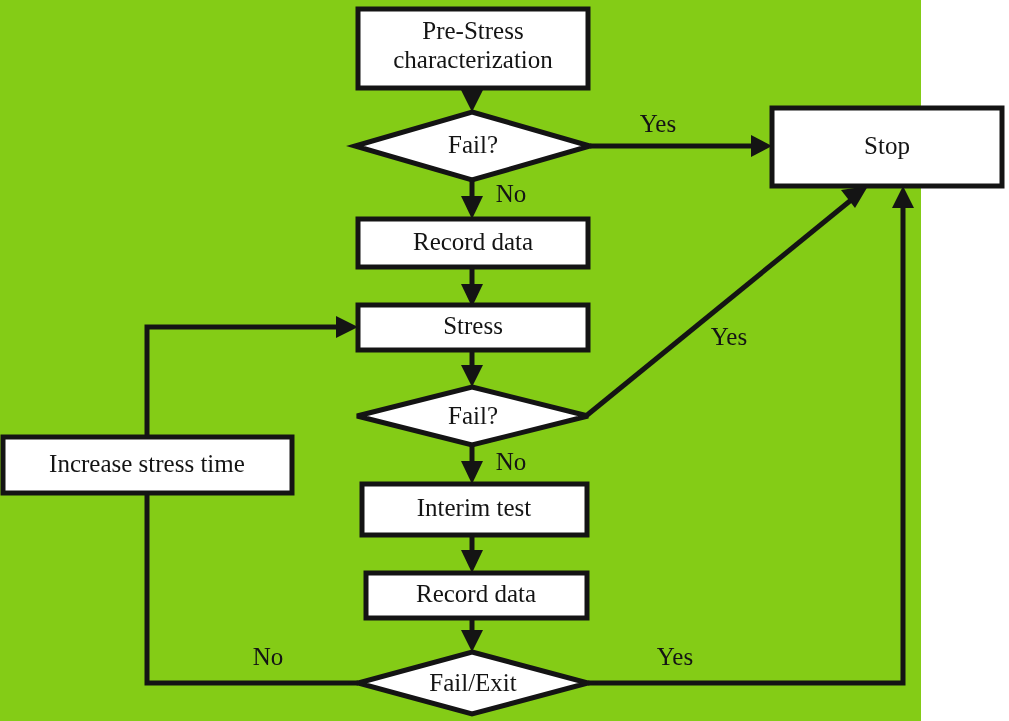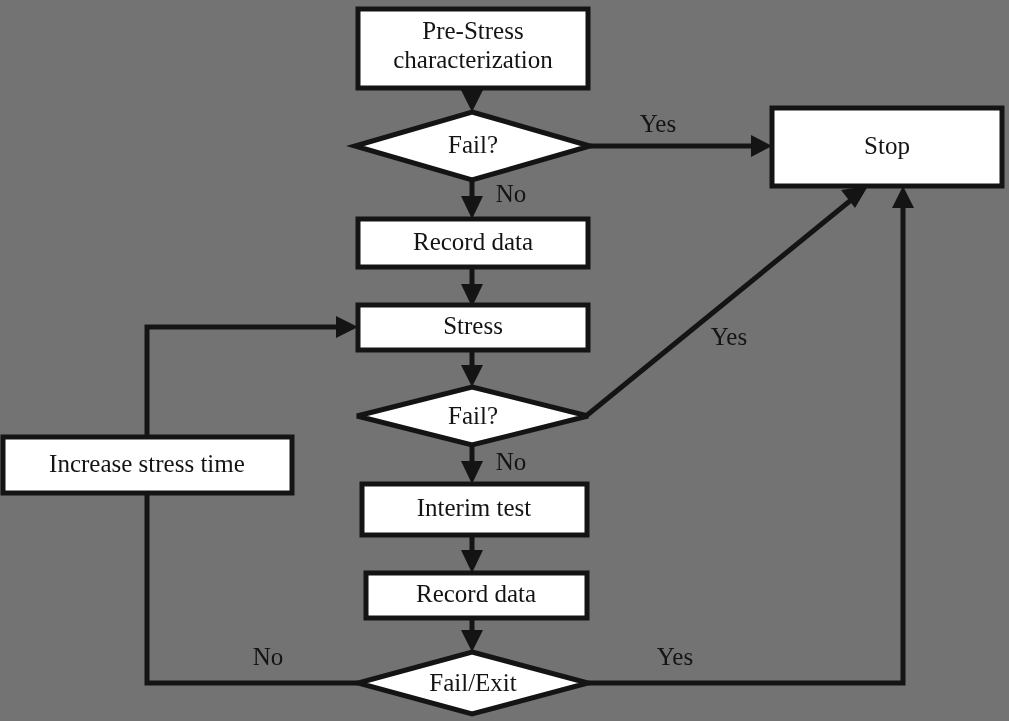--- a/index.html
+++ b/index.html
@@ -8,23 +8,23 @@
     background: #ffffff;
   }
   body {
     width: 1009px;
     height: 721px;
     font-family: "Liberation Serif", "DejaVu Serif", serif;
     overflow: hidden;
   }
   #flowchart-root {
     position: relative;
-    width: 1009px;
+    width: 921px;
     height: 721px;
-    background: #737373;
+    background: #84cc16;
   }
   svg#flow-svg {
     position: absolute;
     left: 0;
     top: 0;
     width: 1009px;
     height: 721px;
     display: block;
   }
   .node-shape {

